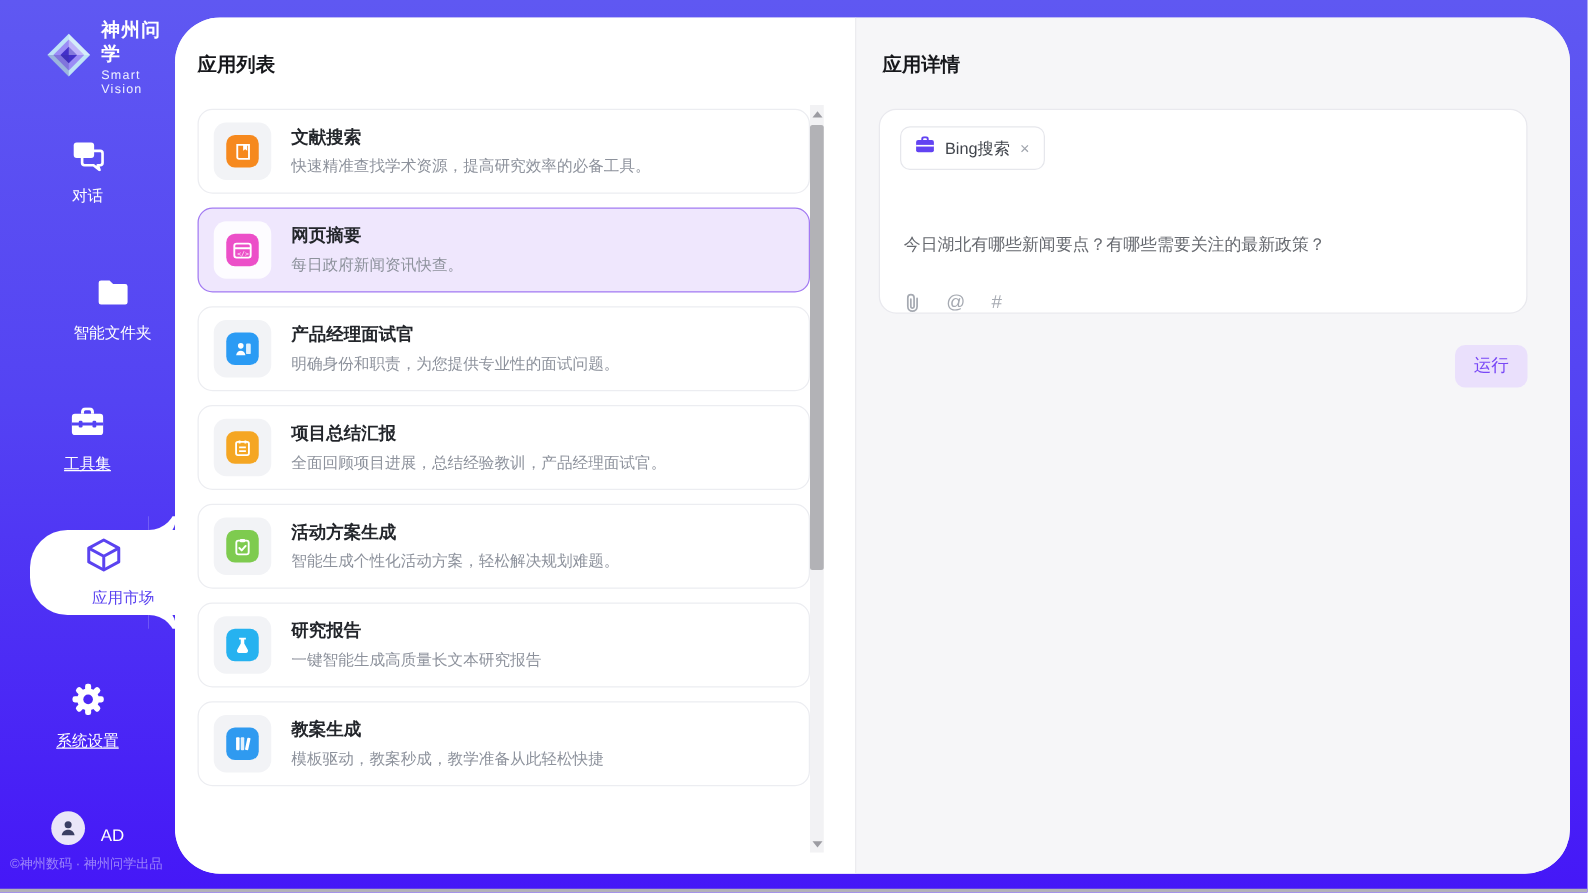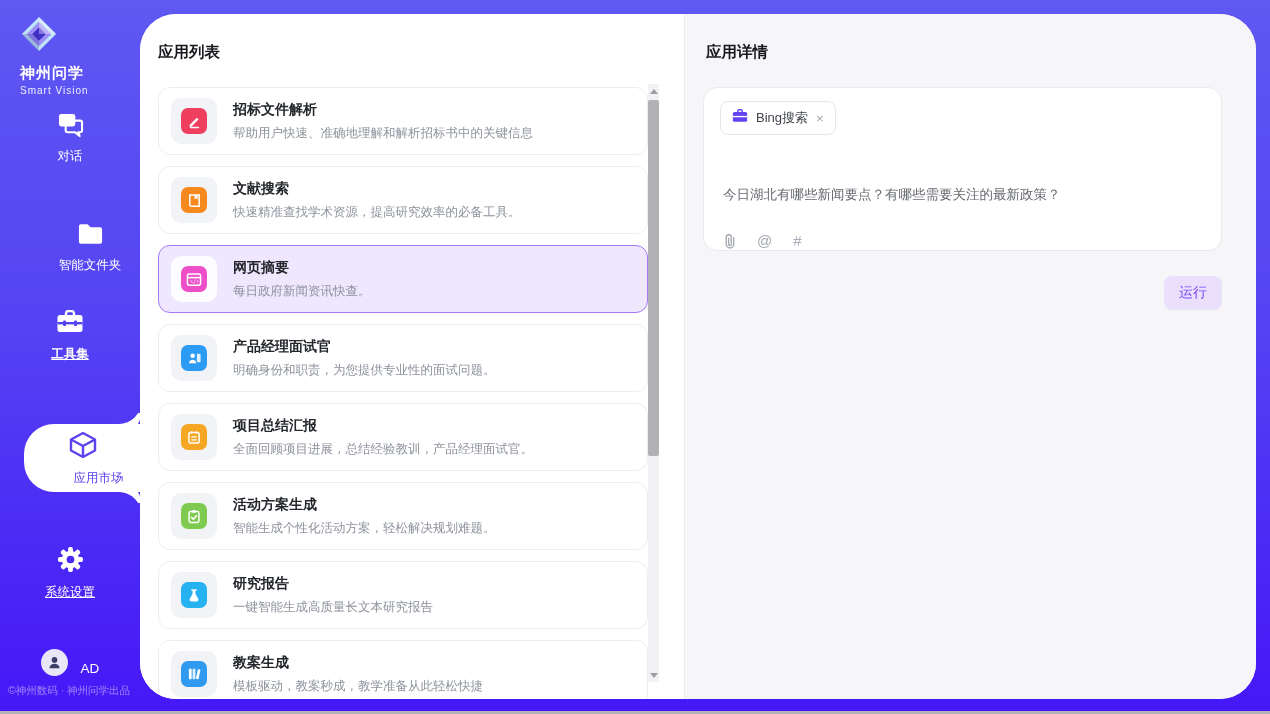--- a/index.html
+++ b/index.html
@@ -4,21 +4,21 @@
 <style>
   * { margin:0; padding:0; box-sizing:border-box; }
   html,body { width:1270px; height:714px; overflow:hidden; }
   body {
     font-family:"Liberation Sans","DejaVu Sans",sans-serif;
     background:linear-gradient(180deg,#5f58f2 0%,#5443f3 45%,#4517f7 100%);
     position:relative;
   }
   
   .sidebar { position:absolute; left:0; top:0; width:140px; height:100%; z-index:2; }
-  .logo { display:flex; gap:7px; padding:15px 0 0 20px;flex-direction:column; }
+  .logo { display:flex; align-items:center; gap:7px; padding:15px 0 0 36px; }
   .logo-text .cn { color:#fff; font-size:15px; font-weight:bold; letter-spacing:1px; }
   .logo-text .en { color:#eef0ff; font-size:10px; letter-spacing:1px; margin-top:2px; }
   .nav-item { position:absolute; left:0; width:140px; display:flex; flex-direction:column; align-items:center; cursor:pointer; }
   .nav-item .nav-label { color:#fff; font-size:12.5px; margin-top:7px; }
   .nav-label.underlined { text-decoration:underline; }
   .nav-bubble { position:absolute; left:24px; width:117px; height:68px; background:#fff; border-radius:30px 0 0 30px; display:flex; flex-direction:column; align-items:center; justify-content:center; cursor:pointer; }
   .nav-bubble::before, .nav-bubble::after { content:""; position:absolute; right:0; width:22px; height:22px; background:transparent; }
   .nav-bubble::before { top:-22px; border-bottom-right-radius:22px; box-shadow:0 11px 0 0 #fff; }
   .nav-bubble::after { bottom:-22px; border-top-right-radius:22px; box-shadow:0 -11px 0 0 #fff; }
   .nav-bubble .nav-label { color:#5b43f0; font-size:12.5px; margin-top:6px;margin-left:32px; }
@@ -92,21 +92,21 @@
 
   <div class="nav-item" style="top:222px;padding-left:40px;">
     <span>
       <svg width="27" height="24" viewBox="0 0 28 24">
         <path d="M2 4a2 2 0 0 1 2-2h7l3 3h10a2 2 0 0 1 2 2v13a2 2 0 0 1-2 2H4a2 2 0 0 1-2-2z" fill="#ffffff"></path>
       </svg>
     </span>
     <span class="nav-label">智能文件夹</span>
   </div>
 
-  <div class="nav-item" style="top:310px;font-weight:bold;">
+  <div class="nav-item" style="top:326px;">
     <span>
       <svg width="28" height="25" viewBox="0 0 28 25">
         <path d="M10 5V3.5A2.5 2.5 0 0 1 12.5 1h3A2.5 2.5 0 0 1 18 3.5V5" fill="none" stroke="#ffffff" stroke-width="2.4"></path>
         <rect x="1.5" y="5" width="25" height="17" rx="2.5" fill="#ffffff"></rect>
         <rect x="1.5" y="12" width="25" height="2.4" fill="#5443f3"></rect>
         <rect x="7" y="10.5" width="3" height="5.5" rx="1" fill="#5443f3"></rect>
         <rect x="18" y="10.5" width="3" height="5.5" rx="1" fill="#5443f3"></rect>
       </svg>
     </span>
     <span class="nav-label underlined">工具集</span>
@@ -152,34 +152,20 @@
   <div class="copyright">©神州数码 · 神州问学出品</div>
 </div>
 
 <div class="main-panel">
 
   <div class="list-panel">
     <div class="panel-title">应用列表</div>
 
     <div class="cards">
 
-      <div class="app-card">
-        <span class="icon-tile">
-            <span class="glyph" style="background: rgb(238, 63, 94);">
-          <svg width="15" height="15" viewBox="0 0 16 16">
-                <path d="M3 11.5 10.5 4l1.8 1.8L4.8 13.3 2.6 13.9z" fill="#fff"></path>
-                <rect x="3" y="13.6" width="10" height="1.6" rx=".8" fill="#fff"></rect>
-              </svg>
-        </span>
-          </span>
-        <span class="card-text">
-          <div class="card-title">招标文件解析</div>
-          <div class="card-desc">帮助用户快速、准确地理解和解析招标书中的关键信息</div>
-        </span>
-      </div>
 
       <div class="app-card">
         <span class="icon-tile">
             <span class="glyph" style="background: rgb(246, 137, 30);">
           <svg width="15" height="15" viewBox="0 0 16 16">
                 <path d="M3 2h10v12H4.5A1.5 1.5 0 0 1 3 12.5z" fill="none" stroke="#fff" stroke-width="1.6"></path>
                 <path d="M8 2v5l1.8-1.3L11.5 7V2z" fill="#fff"></path>
               </svg>
         </span>
           </span>

